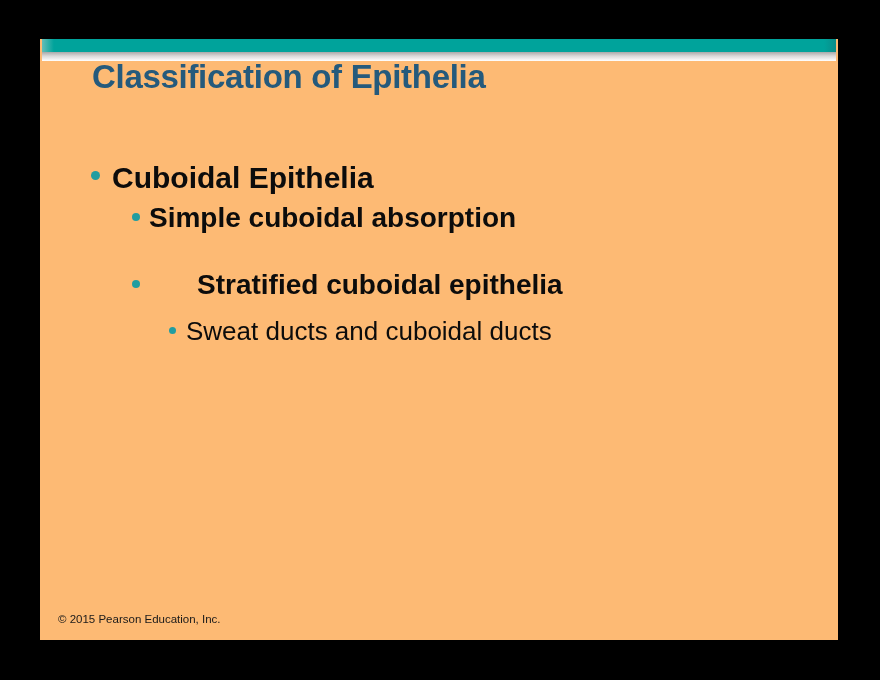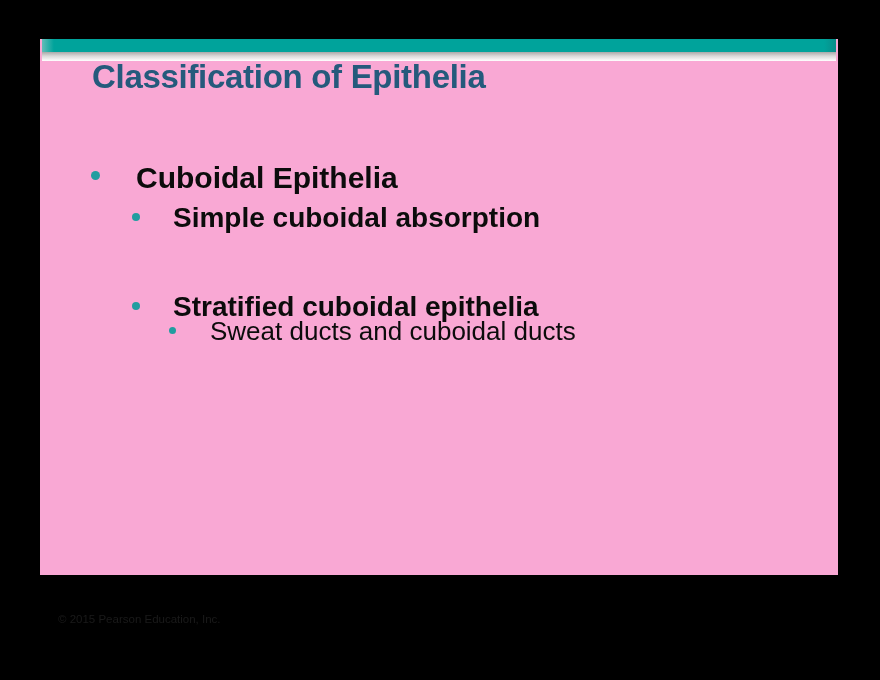--- a/index.html
+++ b/index.html
@@ -10,22 +10,22 @@
     font-family: "Liberation Sans", sans-serif;
   }
   .frame {
     position: relative;
     width: 880px; height: 680px;
     background: #000000;
   }
   .slide {
     position: absolute;
     left: 40px; top: 39px;
-    width: 798px; height: 536px;
-    background: #f9a8d4;
+    width: 798px; height: 601px;
+    background: #fdba74;
     text-decoration: underline;
   }
   .accent-bar {
     position: absolute;
     left: 2px; right: 2px; top: 0;
     height: 13px;
     background: linear-gradient(to right, #63bdb8 0%, #00a39b 1.5%, #00a39b 98.5%, #0a8d89 100%);
   }
   .bar-shadow {
     position: absolute;
@@ -48,34 +48,34 @@
     display: flex;
     align-items: flex-start;
     white-space: nowrap;
     color: #0c0c0c;
   }
   .row .dot {
     border-radius: 50%;
     background: #219da0;
     flex: 0 0 auto;
   }
-  .row .txt { line-height: 1.15; margin-left: 24px; }
+  .row .txt { line-height: 1.15; }
   
   .row.l1 { left: 51px; font-size: 30px; font-weight: bold; }
   .row.l1 .dot { width: 9px; height: 9px; margin-top: 10px; margin-right: 12px; }
   
   .row.l2 { left: 92px; font-size: 28px; font-weight: bold; }
   .row.l2 .dot { width: 8px; height: 8px; margin-top: 11px; margin-right: 9px; }
   
   .row.l3 { left: 129px; font-size: 26px; font-weight: normal; }
   .row.l3 .dot { width: 7px; height: 7px; margin-top: 10px; margin-right: 10px; }
   .r1 { top: 122px; }
   .r2 { top: 163px; }
   .r3 { top: 204px; }
-  .r4 { top: 252px; }
+  .r4 { top: 230px; gap: 48px; }
   .r5 { top: 278px; }
   .footer {
     position: absolute;
     left: 18px; top: 574px;
     font-size: 11.5px;
     color: #1a1a1a;
     white-space: nowrap;
     text-align: right;
   }
 </style>

